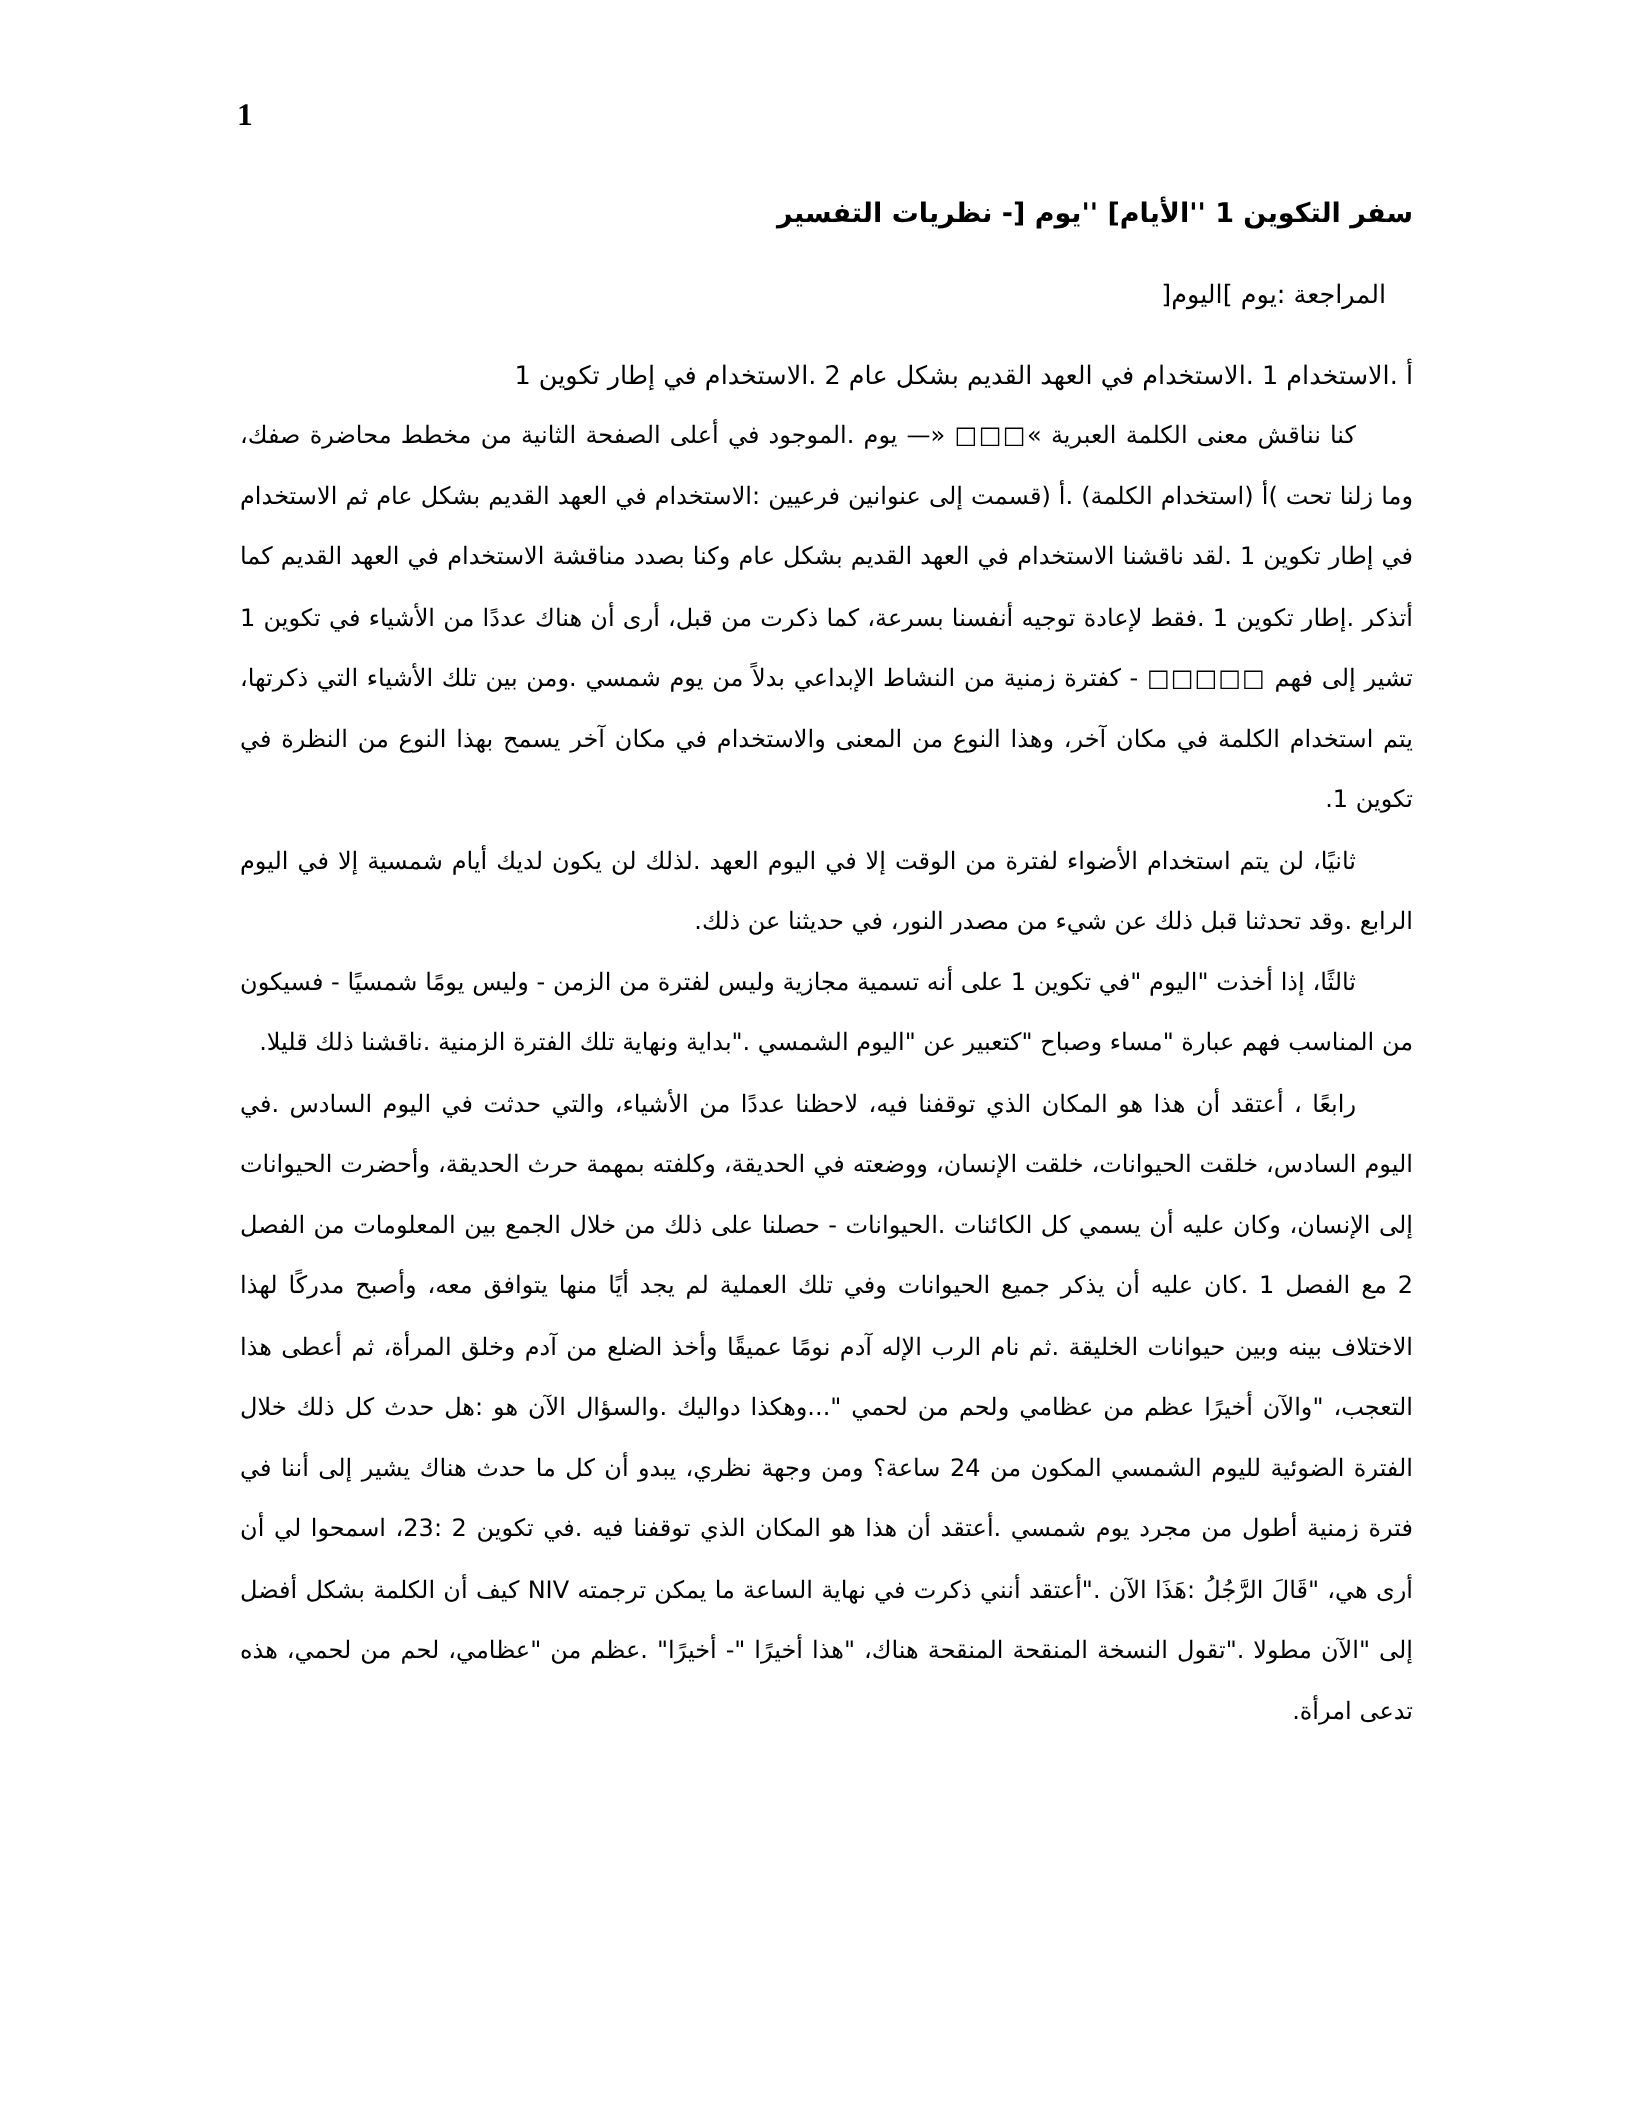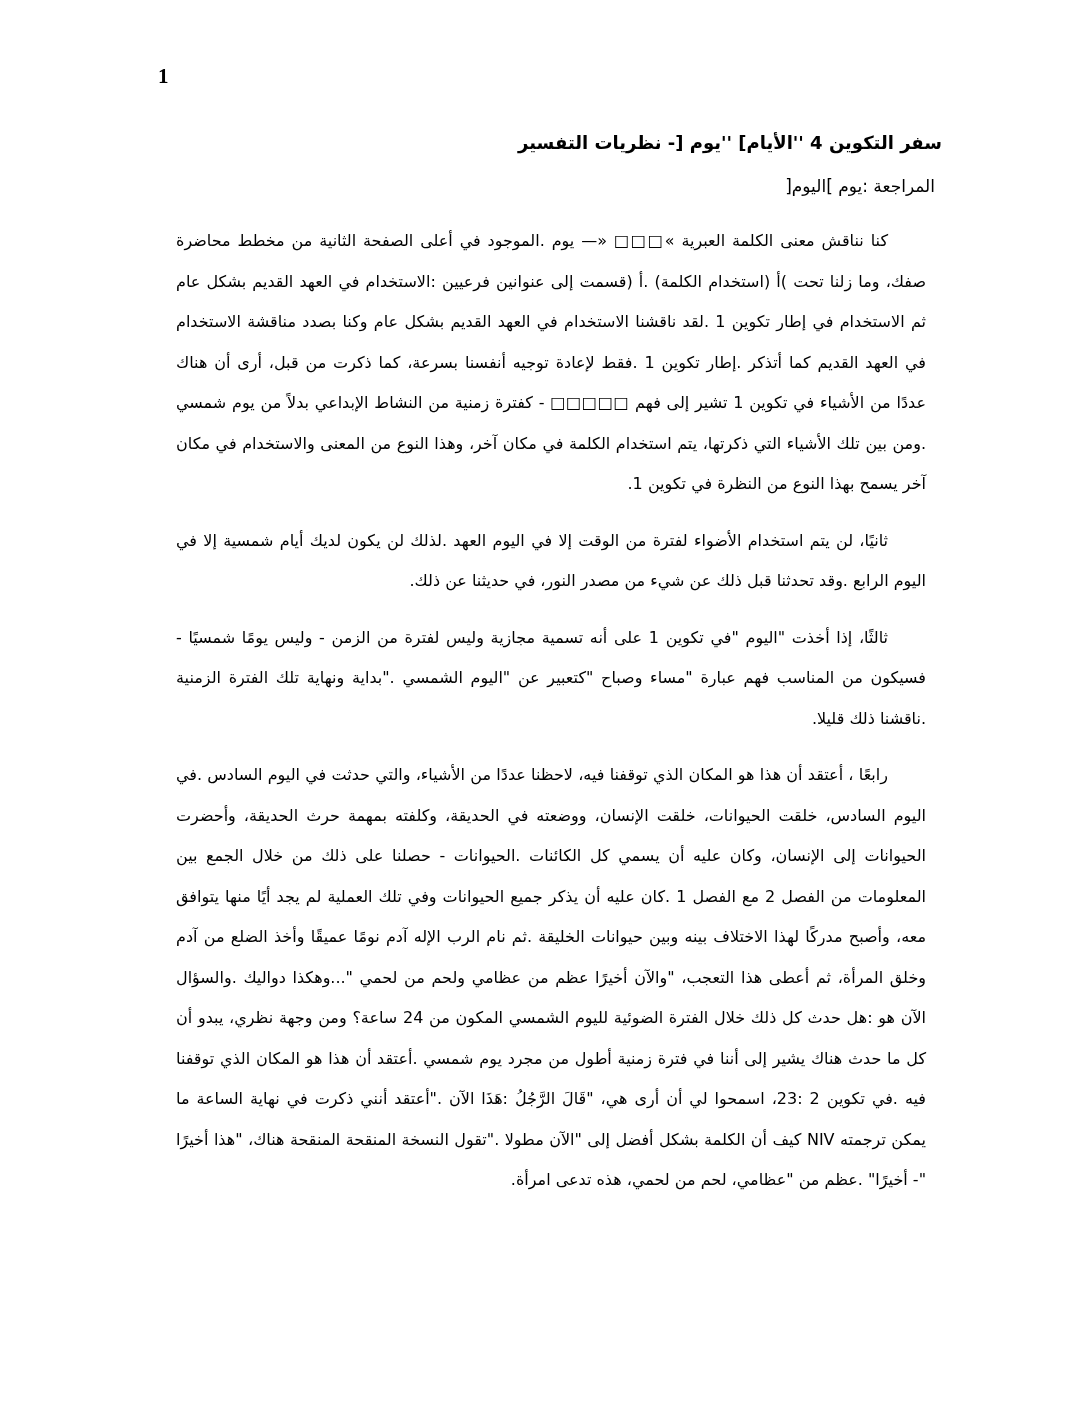--- a/index.html
+++ b/index.html
@@ -40,44 +40,45 @@
     }
     .subtitle {
       font-weight: bold;
       font-size: 18px;
       line-height: 38px;
       margin: 0;
     }
     .review {
       font-size: 17px;
       line-height: 38px;
-      margin: 5px;
+      margin: 16px;
       padding-right: 2px;
     }
     .outline {
       font-size: 17px;
       line-height: 38px;
       margin: 0;
     }
     .para {
       font-size: 16px;
       line-height: 40.5px;
-      margin: 16px;
+      margin: 0;
       text-align: justify;
       text-align-last: right;
     }
     .para.indent {
       text-indent: 38px;
     }
   </style>
 </head>
 <body>
 
 <div class="page-number">1</div>
 
 <div class="content">
-  <h2 class="subtitle">سفر التكوين 4 ''الأيام] ''يوم [- نظريات التفسير</h2>
+  <h2 class="subtitle">سفر التكوين 1 ''الأيام] ''يوم [- نظريات التفسير</h2>
   <p class="review">المراجعة :يوم ]اليوم[</p>
+  <p class="outline">أ .الاستخدام 1 .الاستخدام في العهد القديم بشكل عام 2 .الاستخدام في إطار تكوين 1</p>
   <p class="para indent">كنا نناقش معنى الكلمة العبرية »□□□ «— يوم .الموجود في أعلى الصفحة الثانية من مخطط محاضرة صفك، وما زلنا تحت )أ (استخدام الكلمة) .أ (قسمت إلى عنوانين فرعيين :الاستخدام في العهد القديم بشكل عام ثم الاستخدام في إطار تكوين 1 .لقد ناقشنا الاستخدام في العهد القديم بشكل عام وكنا بصدد مناقشة الاستخدام في العهد القديم كما أتذكر .إطار تكوين 1 .فقط لإعادة توجيه أنفسنا بسرعة، كما ذكرت من قبل، أرى أن هناك عددًا من الأشياء في تكوين 1 تشير إلى فهم □□□□□ - كفترة زمنية من النشاط الإبداعي بدلاً من يوم شمسي .ومن بين تلك الأشياء التي ذكرتها، يتم استخدام الكلمة في مكان آخر، وهذا النوع من المعنى والاستخدام في مكان آخر يسمح بهذا النوع من النظرة في تكوين 1.</p>
   <p class="para indent">ثانيًا، لن يتم استخدام الأضواء لفترة من الوقت إلا في اليوم العهد .لذلك لن يكون لديك أيام شمسية إلا في اليوم الرابع .وقد تحدثنا قبل ذلك عن شيء من مصدر النور، في حديثنا عن ذلك.</p>
   <p class="para indent">ثالثًا، إذا أخذت "اليوم "في تكوين 1 على أنه تسمية مجازية وليس لفترة من الزمن - وليس يومًا شمسيًا - فسيكون من المناسب فهم عبارة "مساء وصباح "كتعبير عن "اليوم الشمسي ."بداية ونهاية تلك الفترة الزمنية .ناقشنا ذلك قليلا.</p>
   <p class="para indent">رابعًا ، أعتقد أن هذا هو المكان الذي توقفنا فيه، لاحظنا عددًا من الأشياء، والتي حدثت في اليوم السادس .في اليوم السادس، خلقت الحيوانات، خلقت الإنسان، ووضعته في الحديقة، وكلفته بمهمة حرث الحديقة، وأحضرت الحيوانات إلى الإنسان، وكان عليه أن يسمي كل الكائنات .الحيوانات - حصلنا على ذلك من خلال الجمع بين المعلومات من الفصل 2 مع الفصل 1 .كان عليه أن يذكر جميع الحيوانات وفي تلك العملية لم يجد أيًا منها يتوافق معه، وأصبح مدركًا لهذا الاختلاف بينه وبين حيوانات الخليقة .ثم نام الرب الإله آدم نومًا عميقًا وأخذ الضلع من آدم وخلق المرأة، ثم أعطى هذا التعجب، "والآن أخيرًا عظم من عظامي ولحم من لحمي "...وهكذا دواليك .والسؤال الآن هو :هل حدث كل ذلك خلال الفترة الضوئية لليوم الشمسي المكون من 24 ساعة؟ ومن وجهة نظري، يبدو أن كل ما حدث هناك يشير إلى أننا في فترة زمنية أطول من مجرد يوم شمسي .أعتقد أن هذا هو المكان الذي توقفنا فيه .في تكوين 2 :23، اسمحوا لي أن أرى هي، "قَالَ الرَّجُلُ :هَذَا الآن ."أعتقد أنني ذكرت في نهاية الساعة ما يمكن ترجمته NIV كيف أن الكلمة بشكل أفضل إلى "الآن مطولا ."تقول النسخة المنقحة المنقحة هناك، "هذا أخيرًا "- أخيرًا" .عظم من "عظامي، لحم من لحمي، هذه تدعى امرأة.</p>
 </div>
 
 </body></html>

